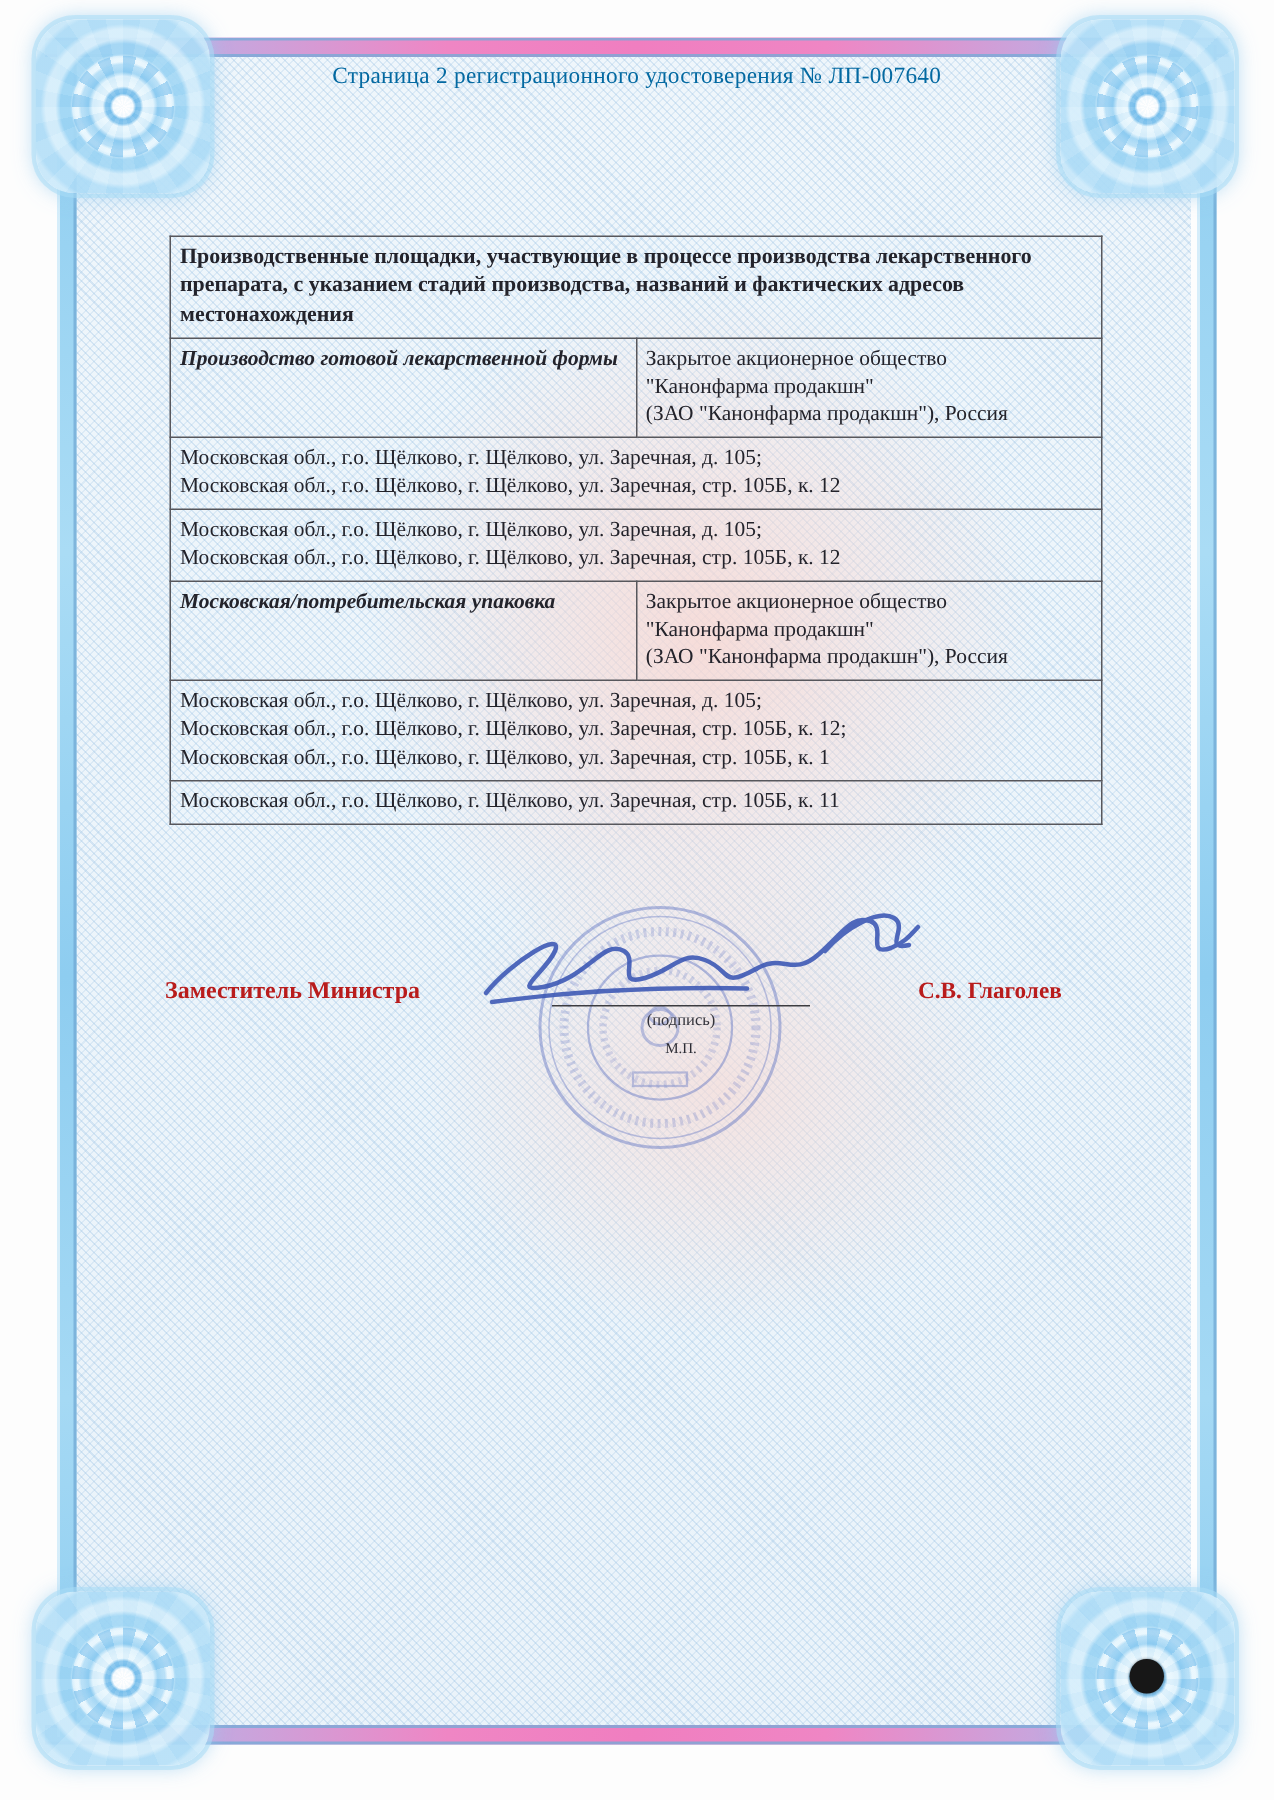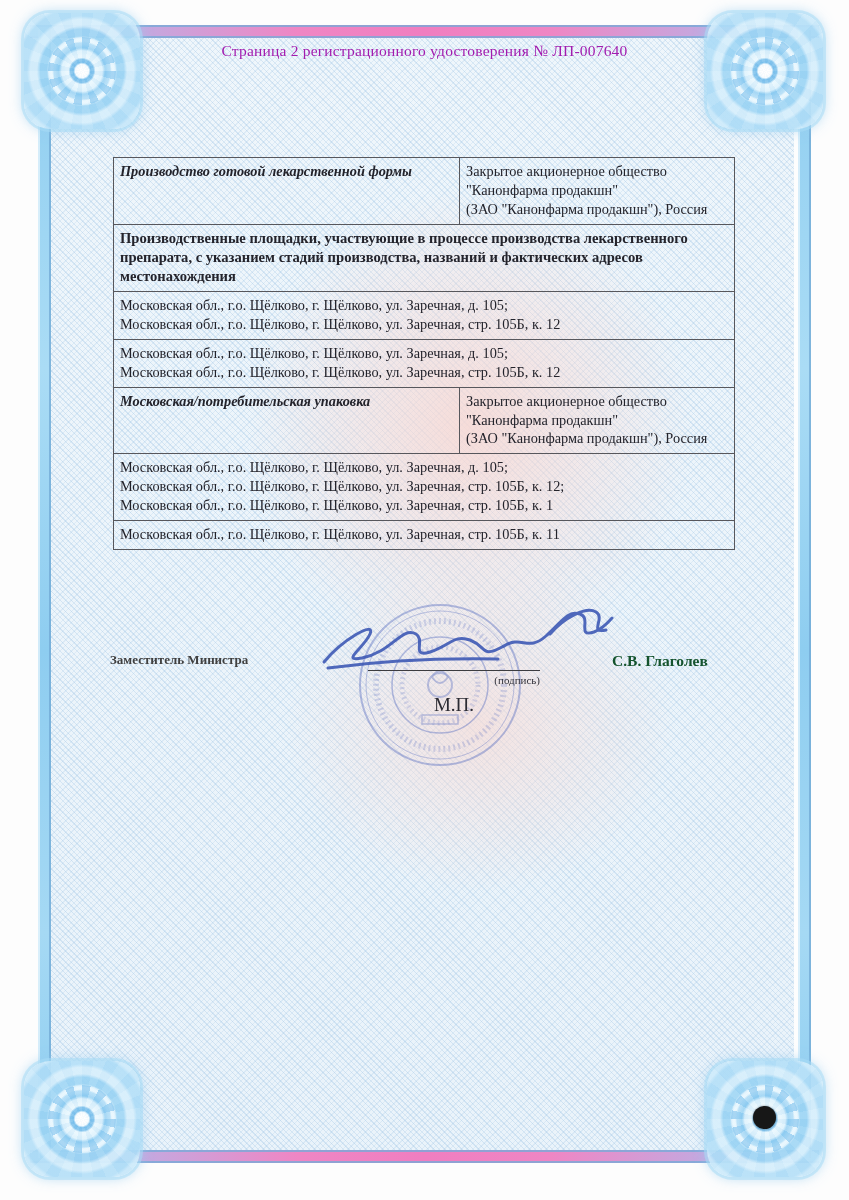--- a/index.html
+++ b/index.html
@@ -66,21 +66,21 @@
   .rosette-bl { left: 24px;  top: 1061px; }
   .rosette-br { left: 707px; top: 1061px; }
   .punch-hole {
     position: absolute; left: 753px; top: 1106px; width: 23px; height: 23px;
     background: #171717; border-radius: 50%; box-shadow: 0 0 2px rgba(0,0,0,0.5);
   }
 
   
   .doc-header {
     position: absolute; left: 0; top: 42px; width: 849px;
-    text-align: center; font-size: 15.5px; color: #a21caf; letter-spacing: 0.2px;
+    text-align: center; font-size: 15.5px; color: #0369a1; letter-spacing: 0.2px;
   }
 
   
   .reg-table-wrap { position: absolute; left: 113px; top: 157px; width: 622px; }
   table.reg-table {
     width: 100%; border-collapse: collapse; table-layout: fixed;
     font-size: 14.3px; line-height: 1.32; color: #23232b;
   }
   table.reg-table td {
     border: 1px solid #57575c;
@@ -89,34 +89,34 @@
     white-space: pre-line;
   }
   td.tbl-title { font-weight: bold; font-size: 14.6px; }
   td.stage-cell { font-style: italic; font-weight: bold; width: 56%; }
   td.company-cell { width: 44%; }
   td.addr-cell { }
 
   
   .sig-left {
     position: absolute; left: 110px; top: 652px;
-    font-weight: bold; font-size: 13px; color: #404040;
+    font-weight: bold; font-size: 16px; color: #b91c1c;
   }
   .sig-right {
     position: absolute; left: 612px; top: 652px;
-    font-weight: bold; font-size: 15.5px; color: #14532d;
+    font-weight: bold; font-size: 15.5px; color: #b91c1c;
   }
   .sig-line { position: absolute; left: 368px; top: 670px; width: 172px; height: 1px; background: #3c3c40; }
   .sig-caption {
     position: absolute; left: 368px; top: 674px; width: 172px;
-    text-align: right; font-size: 11px; color: #33333b;
+    text-align: center; font-size: 11px; color: #33333b;
   }
   .seal-abbr {
     position: absolute; left: 368px; top: 694px; width: 172px;
-    text-align: center; font-size: 19px; color: #2b2b33;
+    text-align: center; font-size: 10px; color: #2b2b33;
   }
 
   .stamp-svg { position: absolute; left: 352px; top: 597px; opacity: 0.55; }
   .signature-svg { position: absolute; left: 318px; top: 604px; }
 </style>
 </head>
 <body>
 
 <div class="page">
 
@@ -130,28 +130,28 @@
   <div class="rosette rosette-bl"></div>
   <div class="rosette rosette-br"></div>
   <div class="punch-hole"></div>
 
   <div class="doc-header">Страница 2 регистрационного удостоверения № ЛП-007640</div>
 
   <div class="reg-table-wrap">
     <table class="reg-table">
       <tbody>
           <tr>
+        <td class="tbl-title" colspan="2">Производственные площадки, участвующие в процессе производства лекарственного препарата, с указанием стадий производства, названий и фактических адресов местонахождения</td>
+      </tr>
+
+      <tr>
         <td class="stage-cell">Производство готовой лекарственной формы</td>
         <td class="company-cell">Закрытое акционерное общество
 "Канонфарма продакшн"
 (ЗАО "Канонфарма продакшн"), Россия</td>
-      </tr>
-
-      <tr>
-        <td class="tbl-title" colspan="2">Производственные площадки, участвующие в процессе производства лекарственного препарата, с указанием стадий производства, названий и фактических адресов местонахождения</td>
       </tr>
       <tr>
         <td class="addr-cell" colspan="2">Московская обл., г.о. Щёлково, г. Щёлково, ул. Заречная, д. 105;
 Московская обл., г.о. Щёлково, г. Щёлково, ул. Заречная, стр. 105Б, к. 12</td>
       </tr>
 
       <tr>
         <td class="addr-cell" colspan="2">Московская обл., г.о. Щёлково, г. Щёлково, ул. Заречная, д. 105;
 Московская обл., г.о. Щёлково, г. Щёлково, ул. Заречная, стр. 105Б, к. 12</td>
       </tr>

